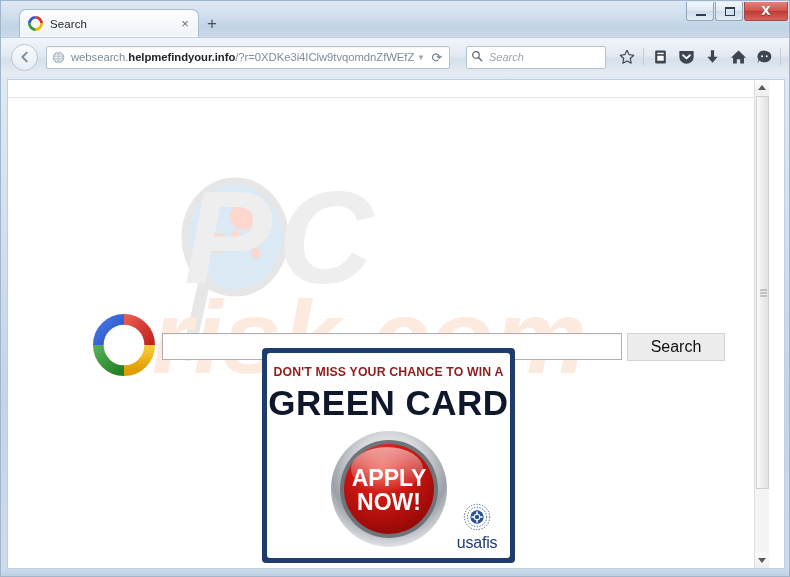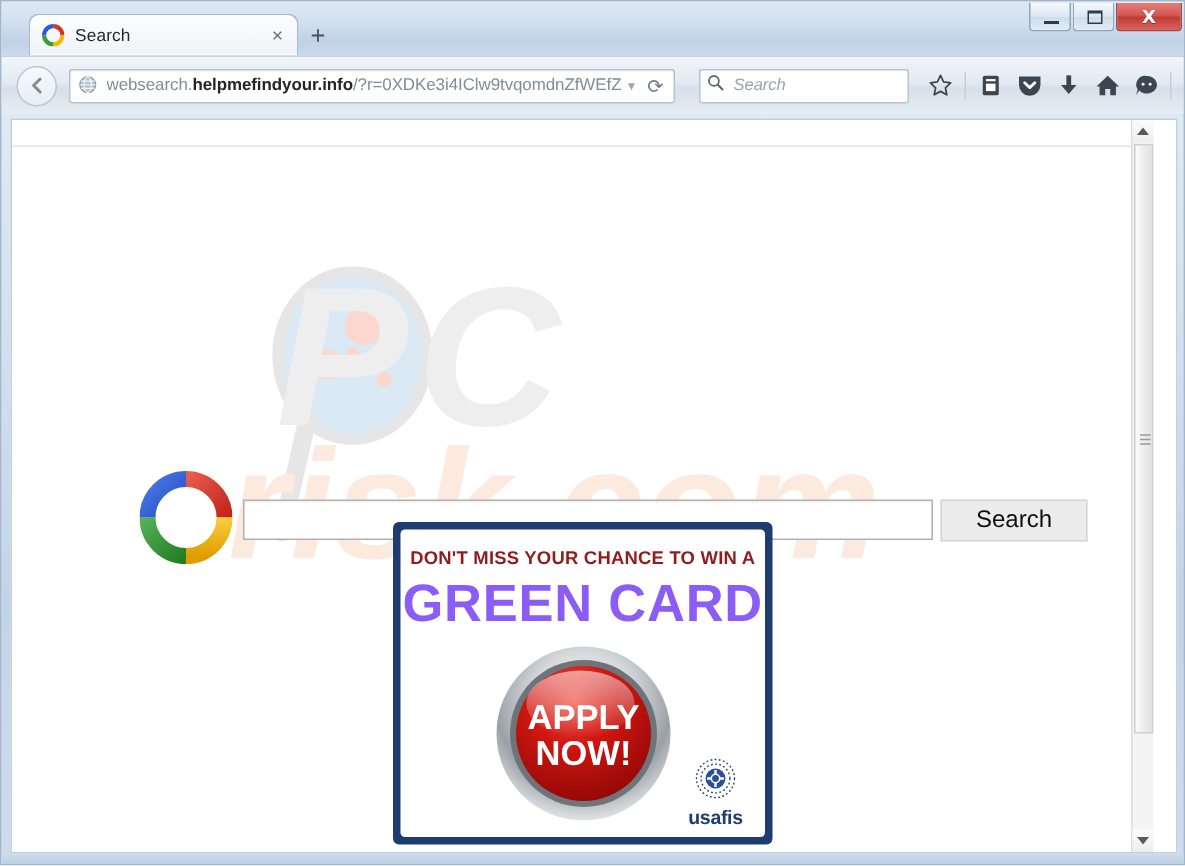--- a/index.html
+++ b/index.html
@@ -381,42 +381,42 @@
     letter-spacing: 0.15px;
     font-family: "Liberation Sans", sans-serif;
   }
   .banner-line2 {
     position: absolute;
     left: 0; right: 0;
     top: 30px;
     text-align: center;
     font-size: 35px;
     font-weight: bold;
-    color: #8b5cf6;
+    color: #0f172a;
     letter-spacing: 0.5px;
     font-family: "Liberation Sans", sans-serif;
   }
   .apply-wrap {
     position: absolute;
     left: 50%;
     top: 76px;
     transform: translateX(-50%);
     width: 120px;
     height: 120px;
   }
   .usafis {
     position: absolute;
     right: 10px;
     bottom: 6px;
     width: 46px;
     text-align: center;
   }
   .usafis-word {
-    font-size: 13px;
-    font-weight: bold;
+    font-size: 16px;
+    font-weight: normal;
     color: #1f3c6e;
     letter-spacing: -0.2px;
     margin-top: -1px;
     font-family: "Liberation Sans", sans-serif;
   }
 
   
   .vscroll {
     position: absolute;
     right: 0; top: 0;

